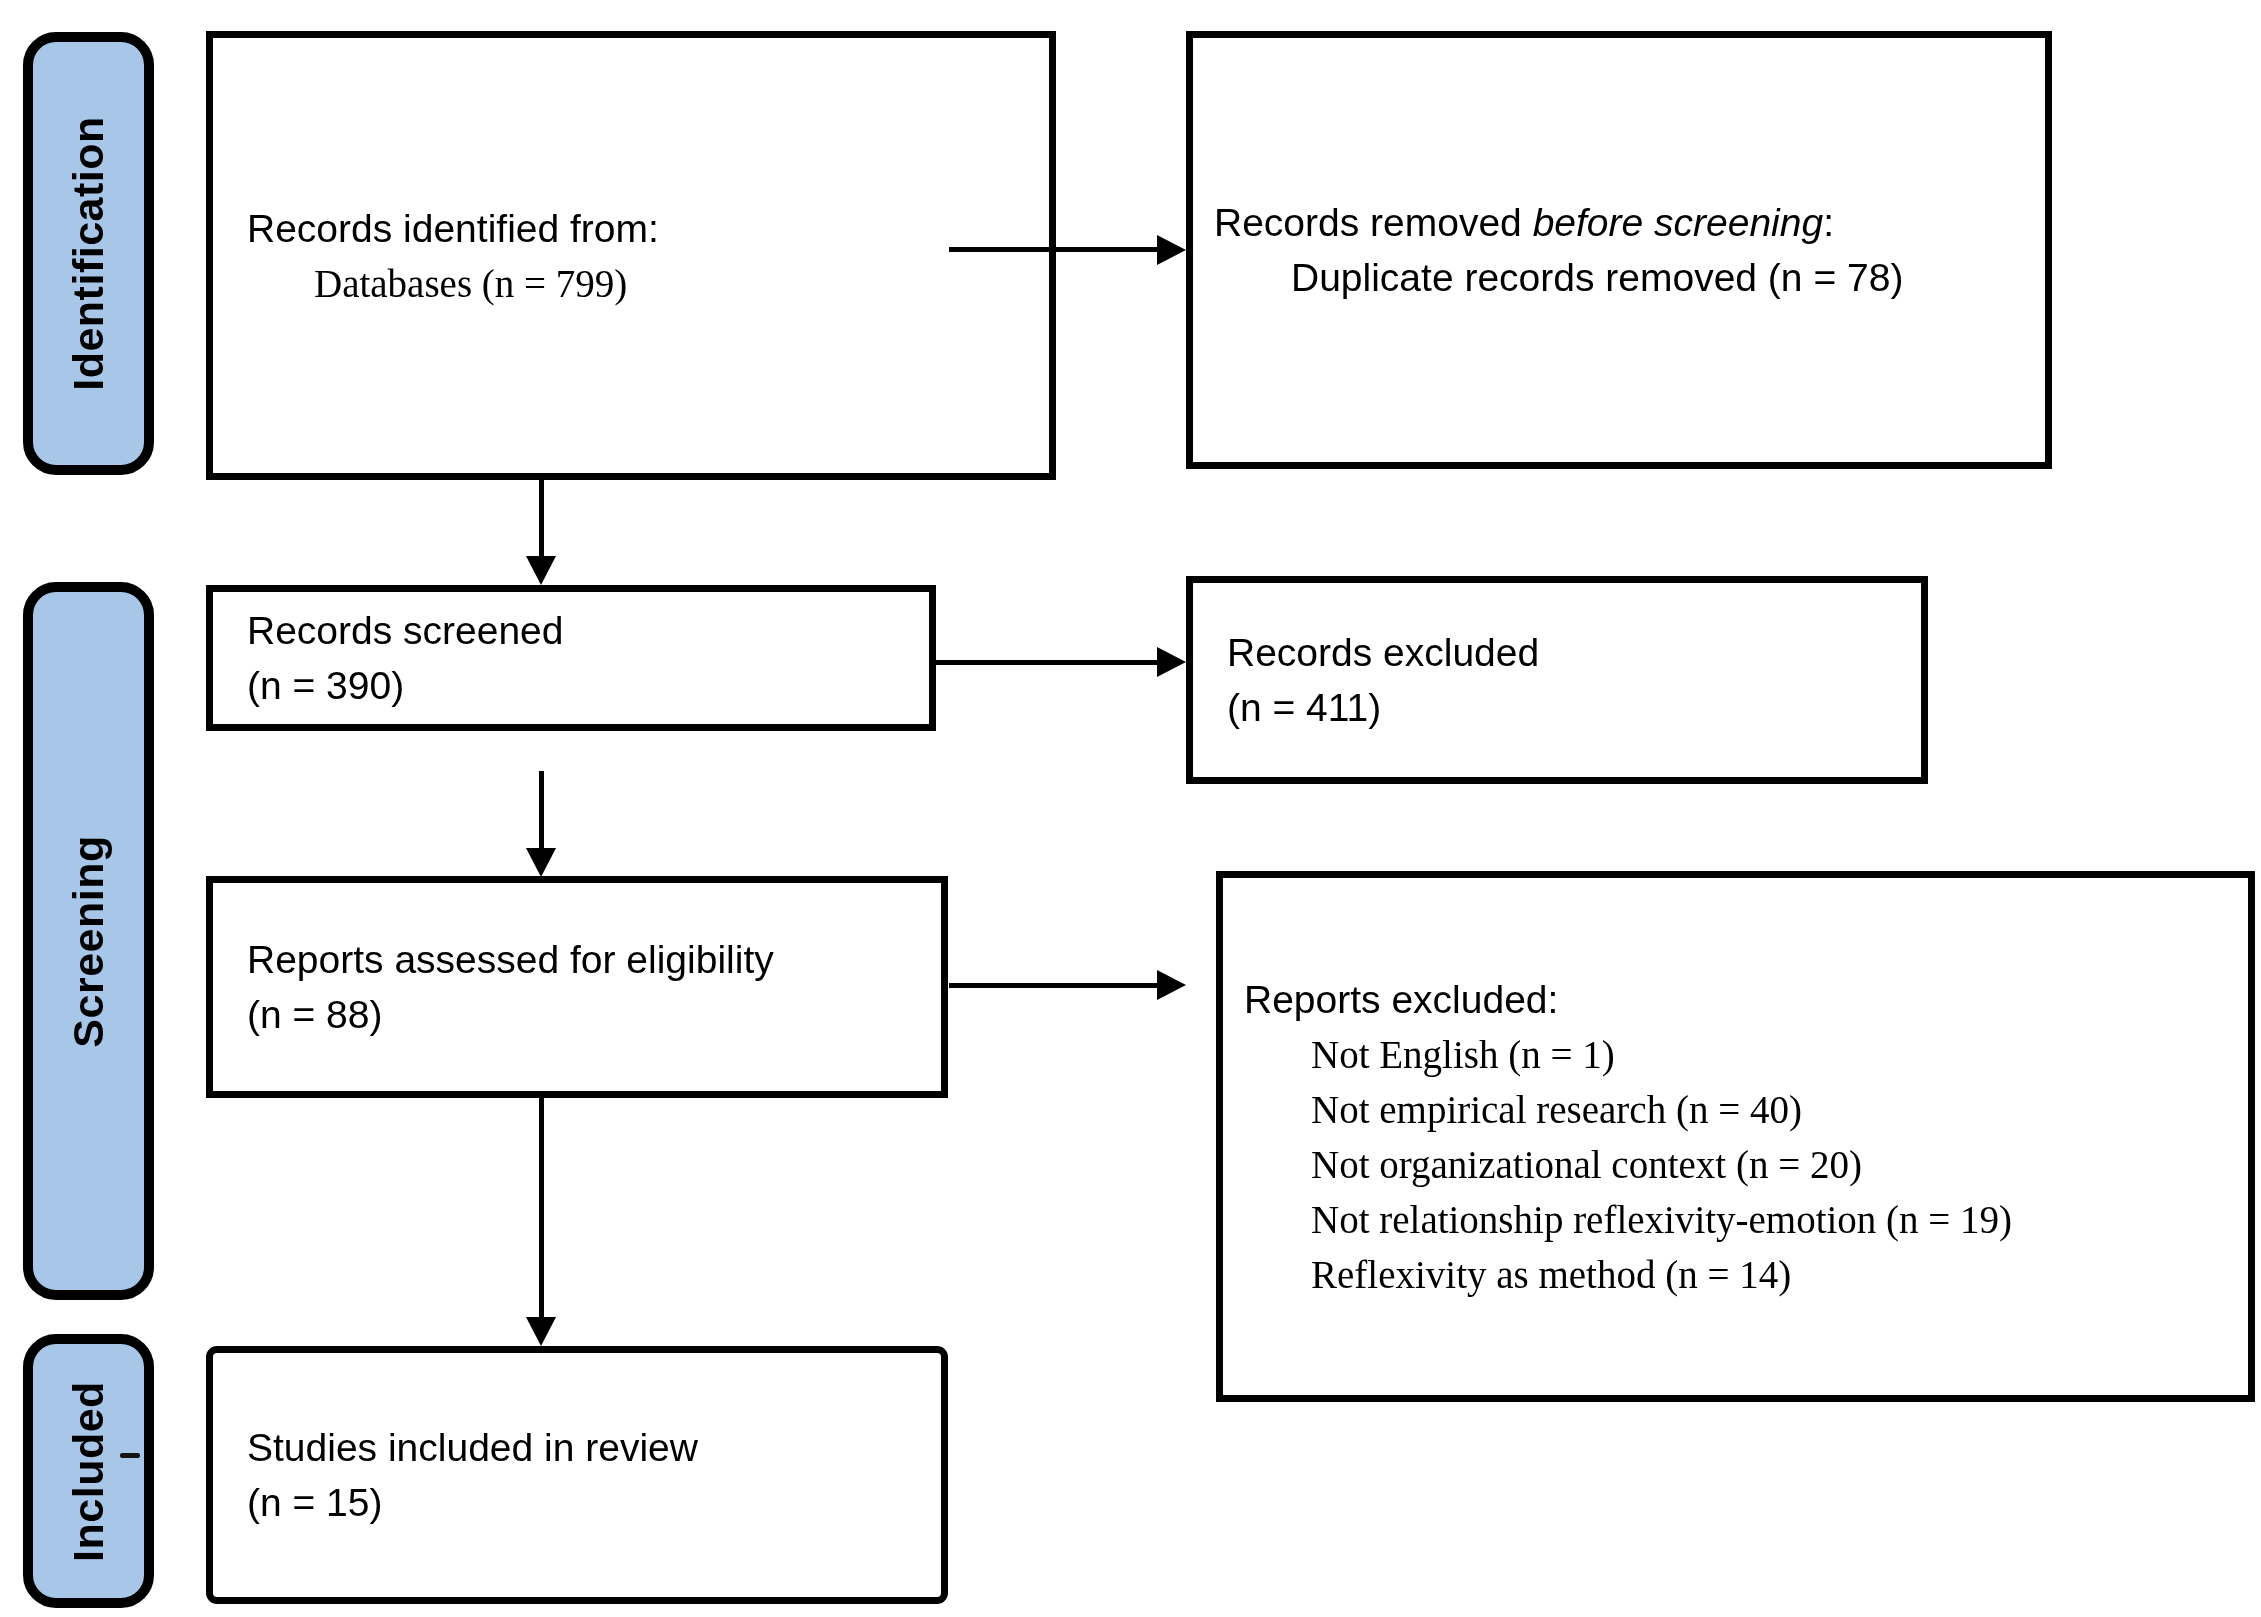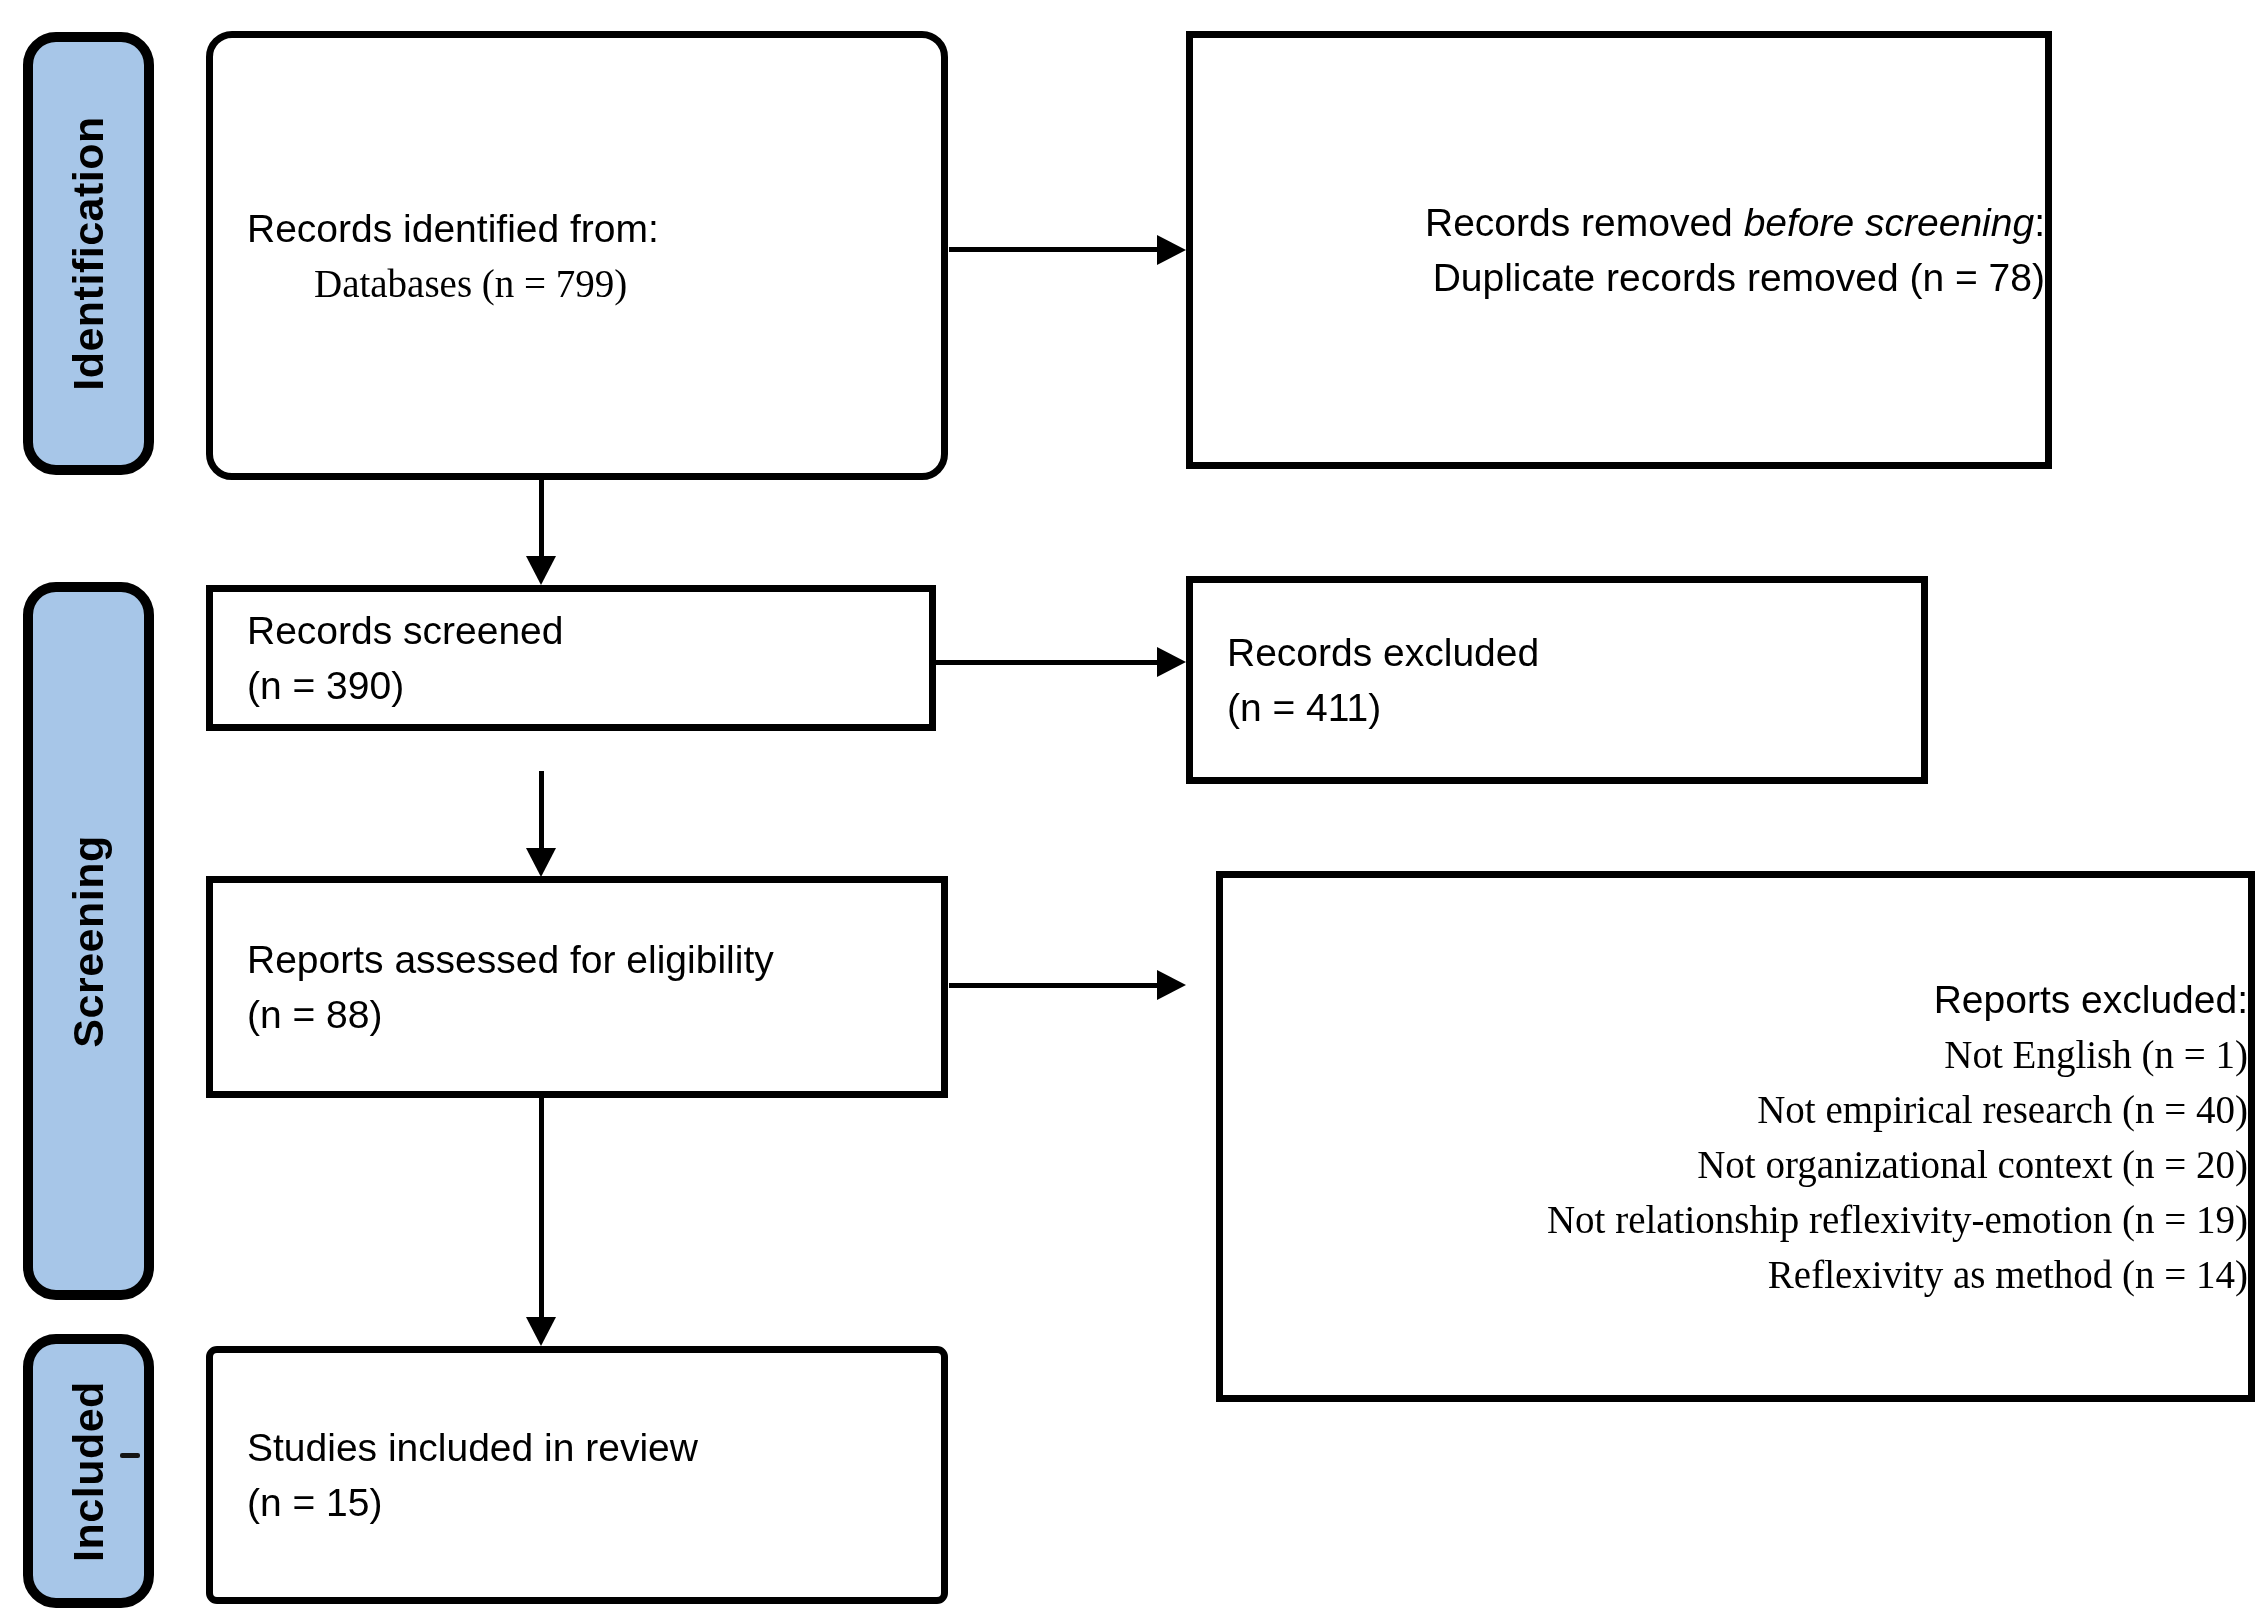--- a/index.html
+++ b/index.html
@@ -46,21 +46,21 @@
     display: flex;
     flex-direction: column;
     justify-content: center;
   }
   .box .txt {
     font-size: 39px;
     line-height: 55px;
     white-space: nowrap;
   }
   .pad-left { padding-left: 34px; }
-  .pad-left-sm { padding-left: 49px; align-items: flex-end; }
+  .pad-left-sm { padding-left: 21px; }
   .indent { padding-left: 67px; font-family: Liberation Serif, serif; }
   .indent-lg { padding-left: 77px; }
   .ital { font-style: italic; }
 
   
   .hline {
     position: absolute;
     height: 5.2px;
     background: #000000;
   }
@@ -109,21 +109,21 @@
   <div class="stage" style="top:582px; height:718px;">
     <span class="stage-text">Screening</span>
   </div>
 
   <div class="stage" style="top:1334px; height:274px;">
     <span class="stage-text">Included</span>
   </div>
 
   <div class="stray"></div>
 
-  <div class="box pad-left" style="left:206px; top:31px; width:742px; height:449px;border-radius:26px;">
+  <div class="box pad-left" style="left:206px; top:31px; width:850px; height:449px;">
     <div class="txt">Records identified from:</div>
     <div class="txt indent">Databases (n = 799)</div>
   </div>
 
   <div class="box pad-left-sm" style="left:1186px; top:31px; width:866px; height:438px;">
     <div class="txt"><span>Records removed </span><span class="ital">before screening</span><span>:</span></div>
     <div class="txt indent-lg">Duplicate records removed (n = 78)</div>
   </div>
 
   <div class="hline" style="left:949px; top:247px; width:210px;"></div>

